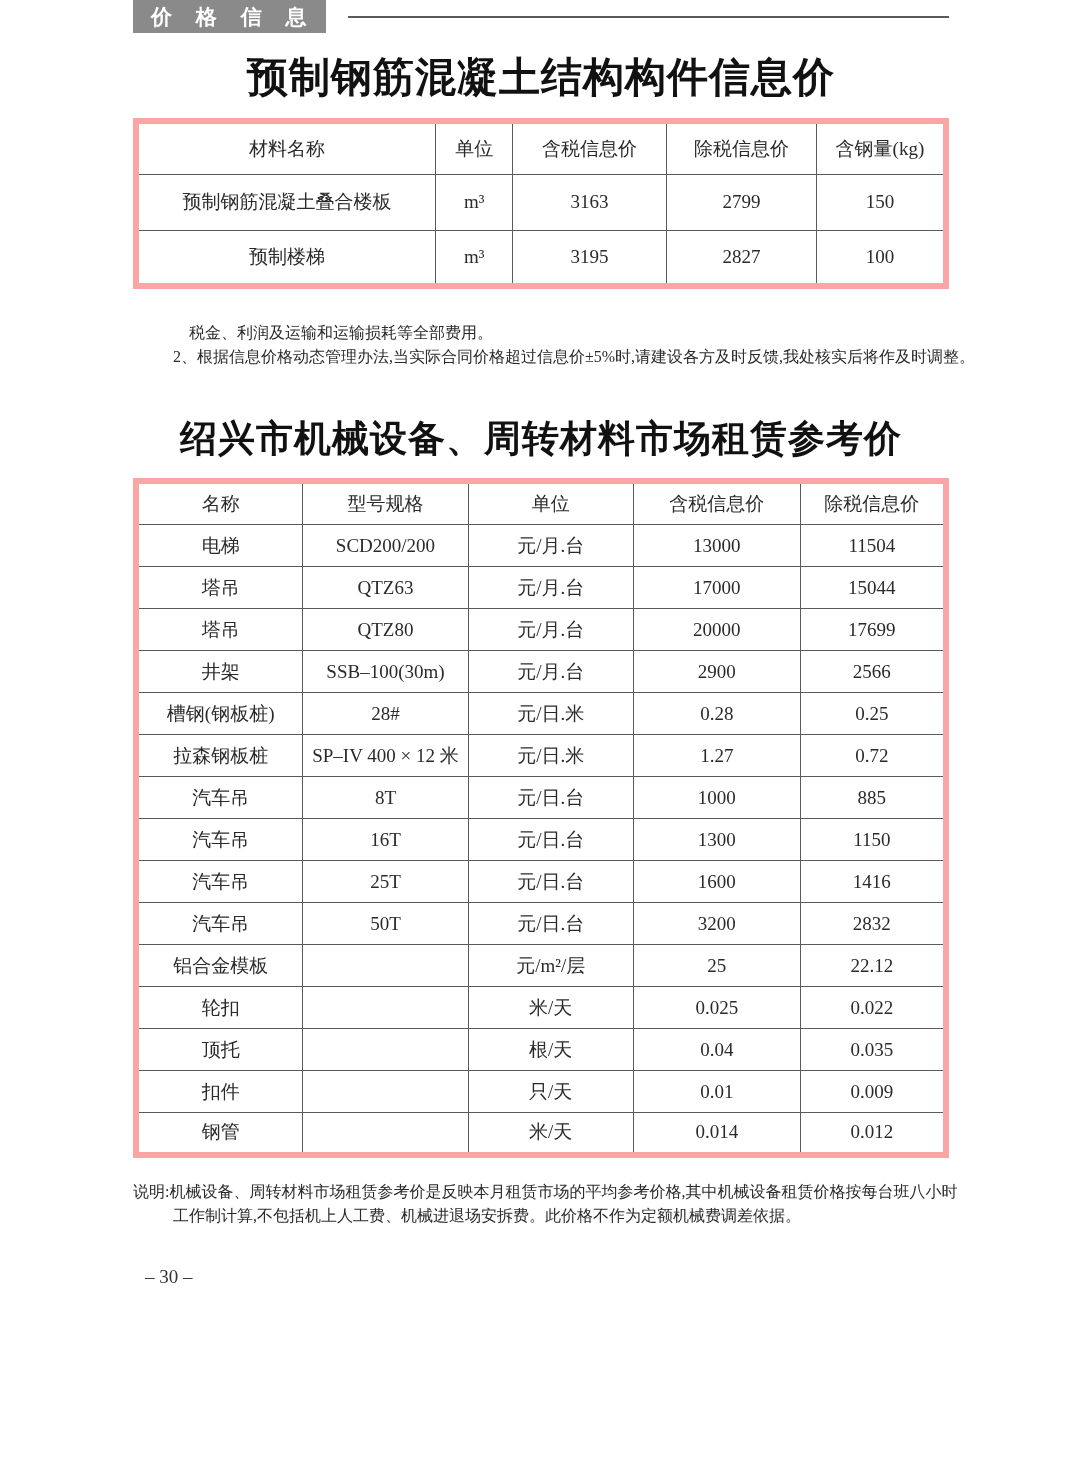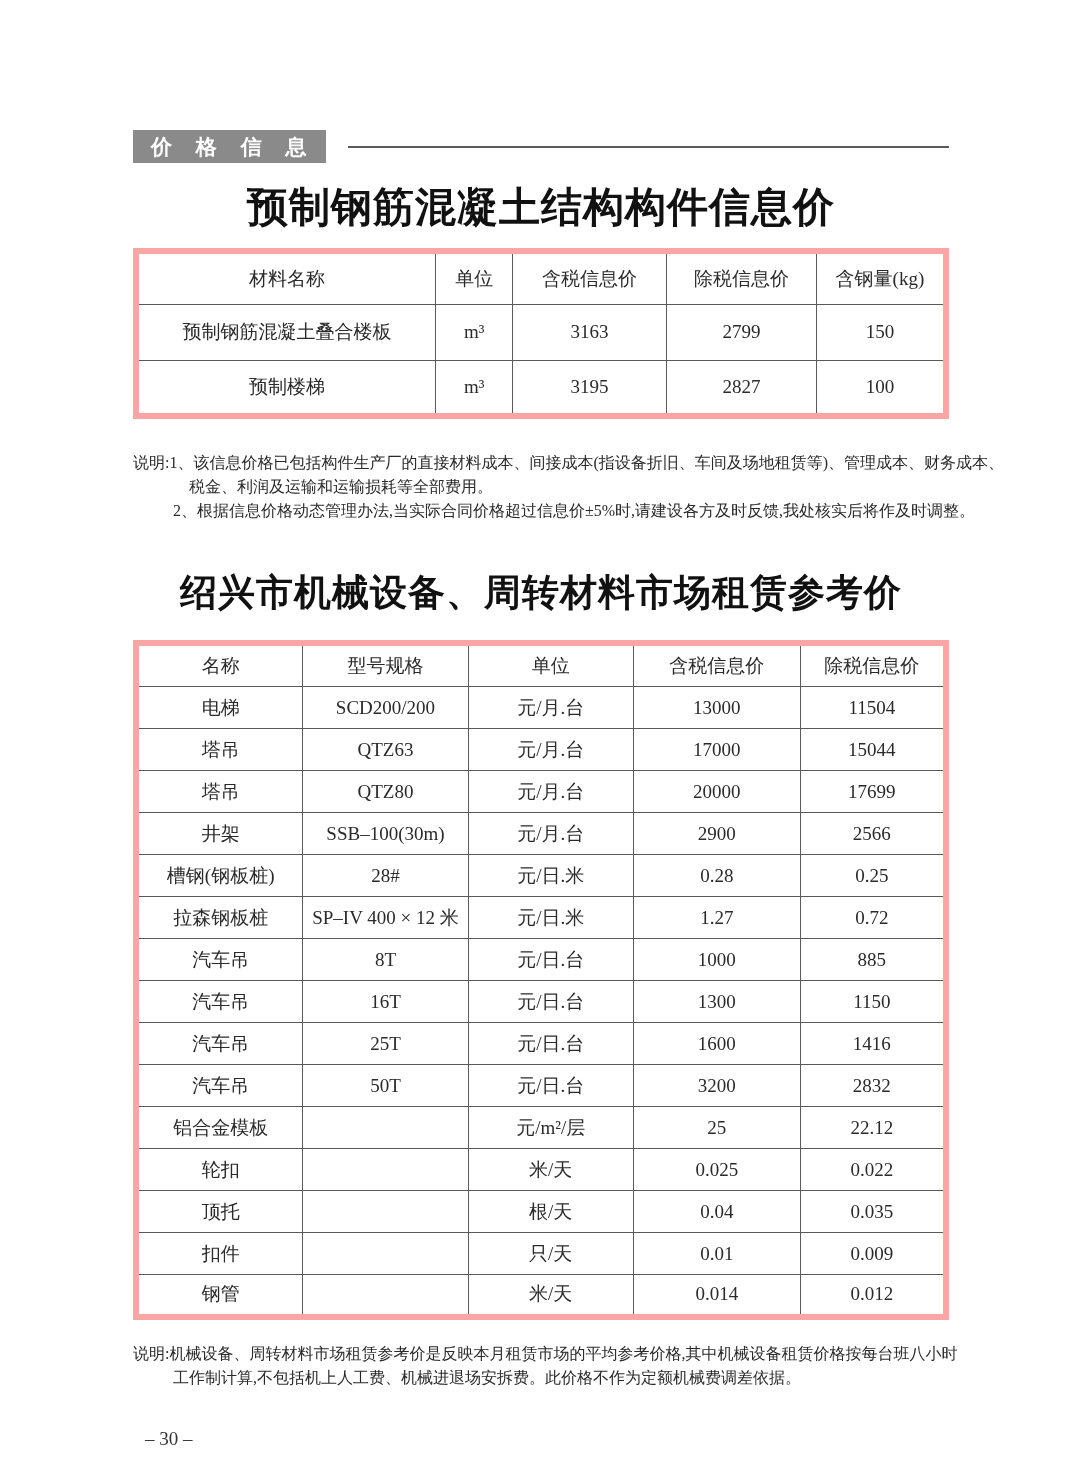--- a/index.html
+++ b/index.html
@@ -6,21 +6,20 @@
   body{
     width:1080px;height:1476px;
     background:#ffffff;
     color:#222222;
     font-family:"Liberation Serif","DejaVu Serif",serif;
     overflow:hidden;
   }
   .content{
     width:816px;
     margin-left:133px;
-    padding-top:130px;
     position:relative;
   }
   
   .badge-row{display:flex;align-items:center;}
   .badge{
     background:#8a8a8a;
     color:#ffffff;
     font-family:"Liberation Sans","DejaVu Sans",sans-serif;
     font-weight:bold;
     font-size:21px;
@@ -38,21 +37,21 @@
   }
   
   .sec-title{
     text-align:center;
     font-weight:bold;
     color:#111111;
     letter-spacing:1px;
     line-height:1.2;
   }
   .sec-title.t1{font-size:41px;margin:20px 0 16px 0;}
-  .sec-title.t2{font-size:37px;margin:48px 0 24px 0;}
+  .sec-title.t2{font-size:37px;margin:48px 0 16px 0;}
   
   table.price{
     width:100%;
     border-collapse:collapse;
     border:6px solid #fca5a5;
     table-layout:fixed;
     font-size:19px;
     color:#2a2a2a;
   }
   table.price th, table.price td{
@@ -129,21 +128,20 @@
           <td>预制楼梯</td>
           <td>m³</td>
           <td>3195</td>
           <td>2827</td>
           <td>100</td>
         </tr>
       </tbody>
   </table>
 
   <div class="notes">
-    <div class="note-line">说明:1、该信息价格已包括构件生产厂的直接材料成本、间接成本(指设备折旧、车间及场地租赁等)、管理成本、财务成本、</div>
     <div class="note-line indent-2">税金、利润及运输和运输损耗等全部费用。</div>
     <div class="note-line indent-1">2、根据信息价格动态管理办法,当实际合同价格超过信息价±5%时,请建设各方及时反馈,我处核实后将作及时调整。</div>
   </div>
 
   <div class="sec-title t2">绍兴市机械设备、周转材料市场租赁参考价</div>
 
   <table class="price t2">
     <colgroup>
       <col style="width:20.6%">
         <col style="width:20.4%">

